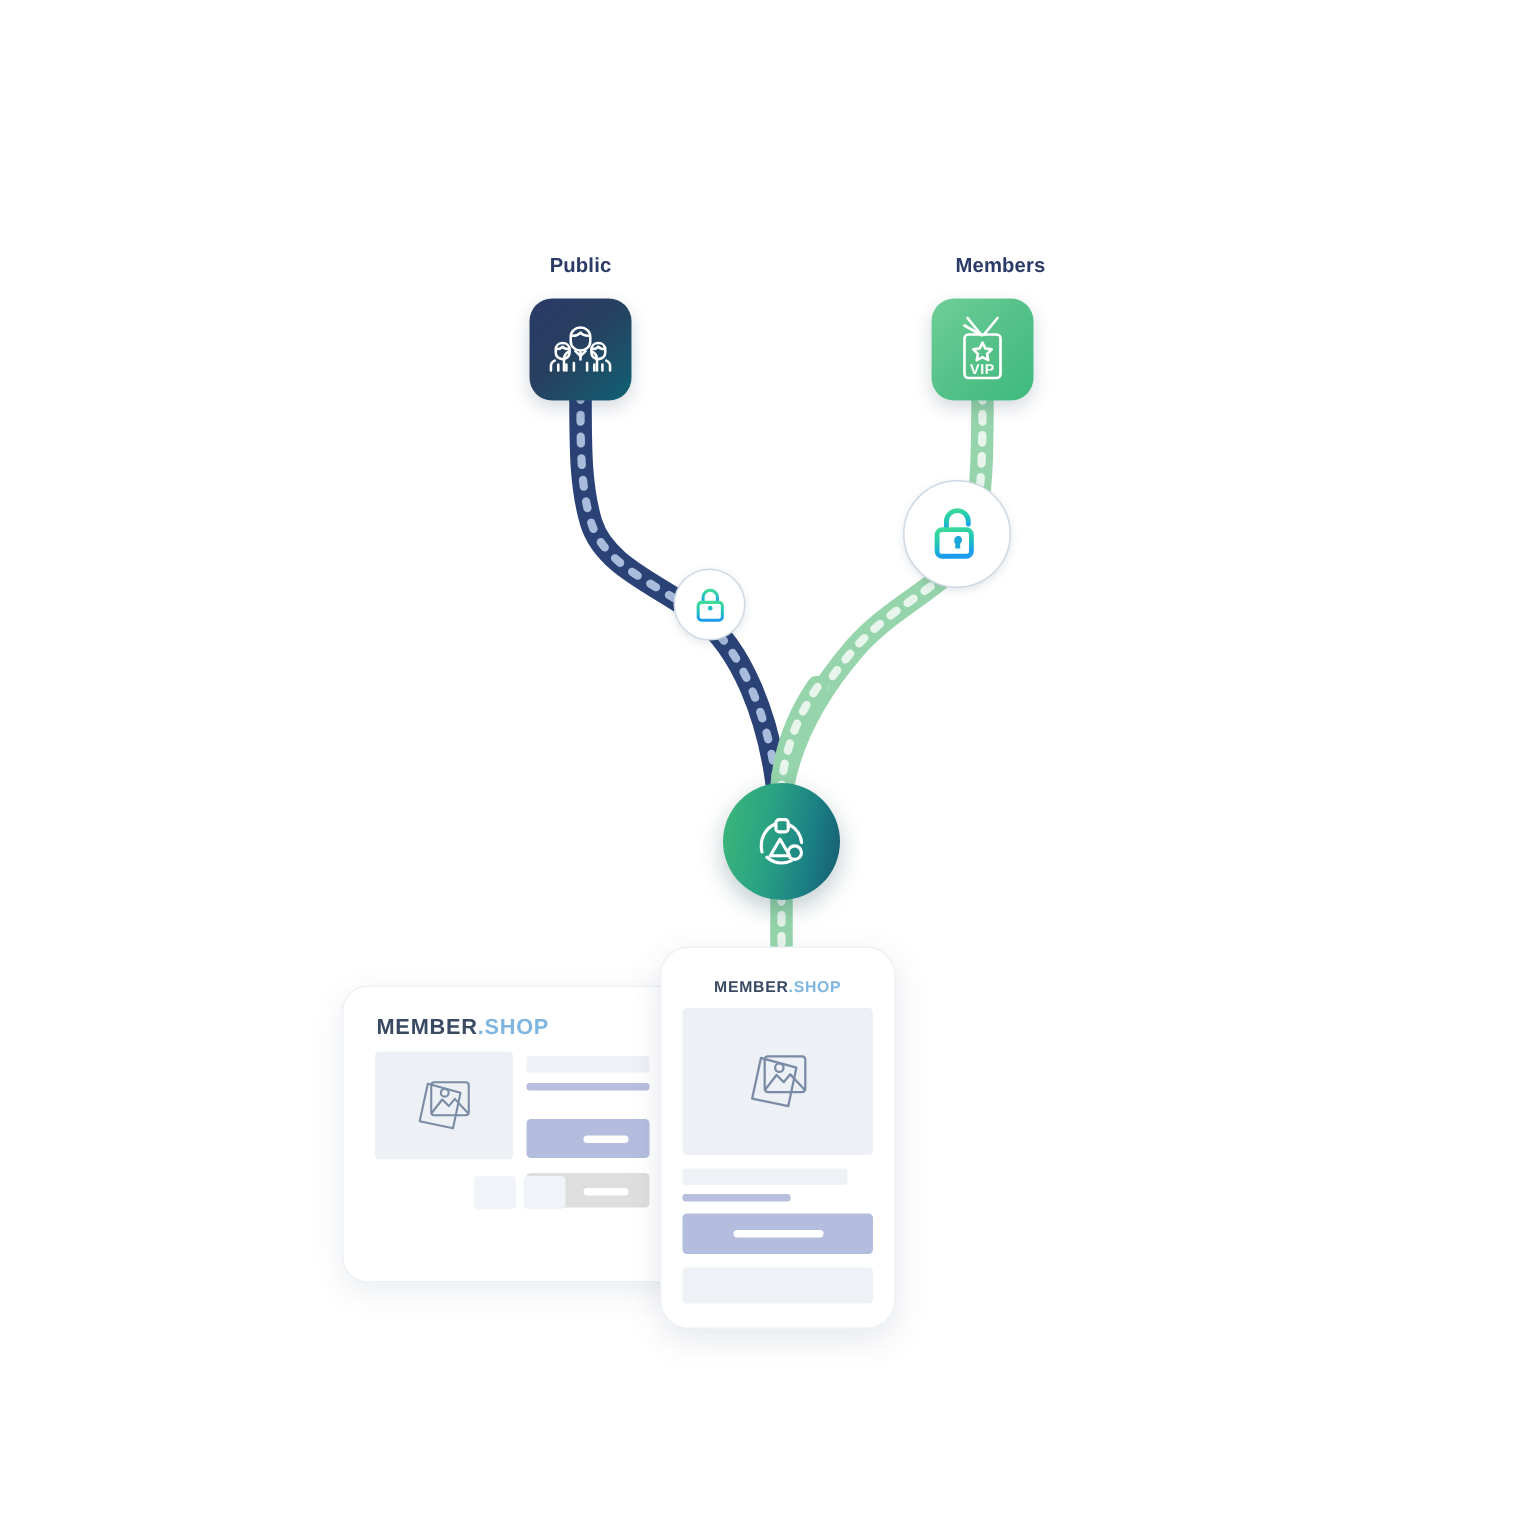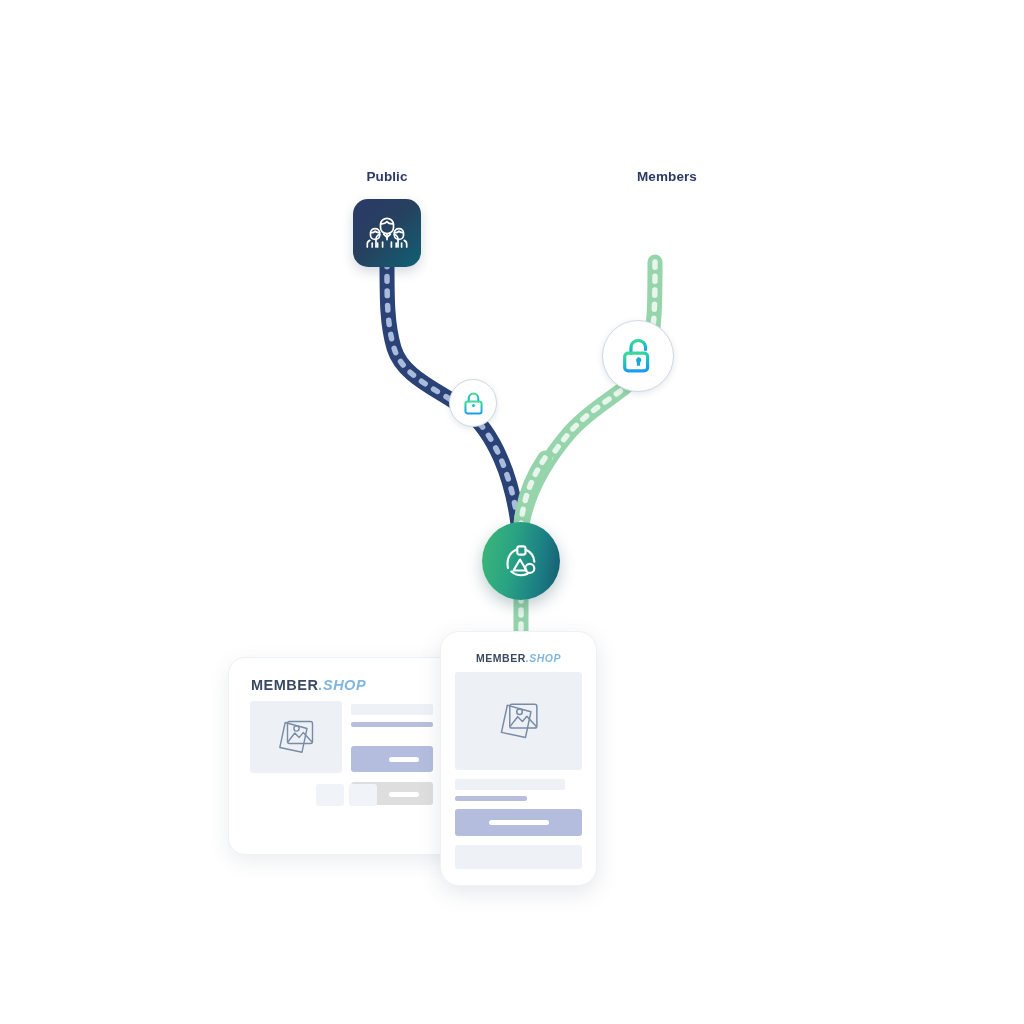--- a/index.html
+++ b/index.html
@@ -103,21 +103,21 @@
     box-shadow: 0 7px 22px rgba(60,80,110,.13);
     overflow: hidden;
     z-index: 6;
   }
 
   .brand {
     font-weight: 700;
     color: #3b4a63;
     letter-spacing: .5px;
   }
-  .brand .brand-suffix { color: #7fb6e0; font-weight: 600; font-style: italic; }
+  .brand .brand-suffix { color: #7fb6e0; font-weight: 600; }
 
   #desktop-brand { position: absolute; left: 22px; top: 19px; font-size: 14.5px; }
   #mobile-brand  { position: absolute; left: 0; right: 0; top: 20px; font-size: 10.5px; text-align: center; }
 
   .media-box {
     position: absolute;
     background: #edf1f5;
     border-radius: 3px;
     display: flex;
     align-items: center;
@@ -204,20 +204,35 @@
 
         <path d="M28.3 20.1c0-2.6 2-4.4 4.6-4.4s4.6 1.8 4.6 4.4v2.1c0 2.4-2 4.2-4.6 4.2s-4.6-1.8-4.6-4.2z"></path>
         <path d="M28.5 19.6c1.6 .2 3.3 -.2 4.4 -1.5 1 1.4 2.7 1.6 4.4 1.5"></path>
         <path d="M38.2 27.4c1.6 .7 2.5 2 2.5 3.6v3"></path>
 
         <path d="M6.2 30v4M11.6 30v4M30.2 30v4M35.6 30v4M16.6 29v5M25.4 29v5"></path>
       </g>
     </svg>
   </div>
 
+  <div class="source-tile" id="tile-members">
+    <svg width="42" height="46" viewBox="0 0 42 46">
+      <g fill="none" stroke="#ffffff" stroke-width="1.8" stroke-linecap="round" stroke-linejoin="round">
+
+        <path d="M11 2 L20 13"></path>
+        <path d="M31 2 L22 13"></path>
+        <path d="M9 7 L20.5 13.5"></path>
+
+        <rect x="9" y="13" width="24" height="29" rx="2.6"></rect>
+
+        <path d="M21 18.5l1.9 3.8 4.2 .6-3 3 .7 4.2-3.8-2-3.8 2 .7-4.2-3-3 4.2-.6z"></path>
+      </g>
+      <text x="21" y="39.5" text-anchor="middle" fill="#ffffff" font-family="Liberation Sans, sans-serif" font-size="9.5" font-weight="700" letter-spacing=".4">VIP</text>
+    </svg>
+  </div>
 
   <div class="lock-badge" id="lock-closed">
     <svg width="23" height="25" viewBox="0 0 24 26">
       <defs>
         <linearGradient id="lockGradA" x1="0" y1="0" x2="0" y2="1">
           <stop offset="0%" stop-color="#3ddc97"></stop>
           <stop offset="55%" stop-color="#21bdc4"></stop>
           <stop offset="100%" stop-color="#1b9df0"></stop>
         </linearGradient>
       </defs>

